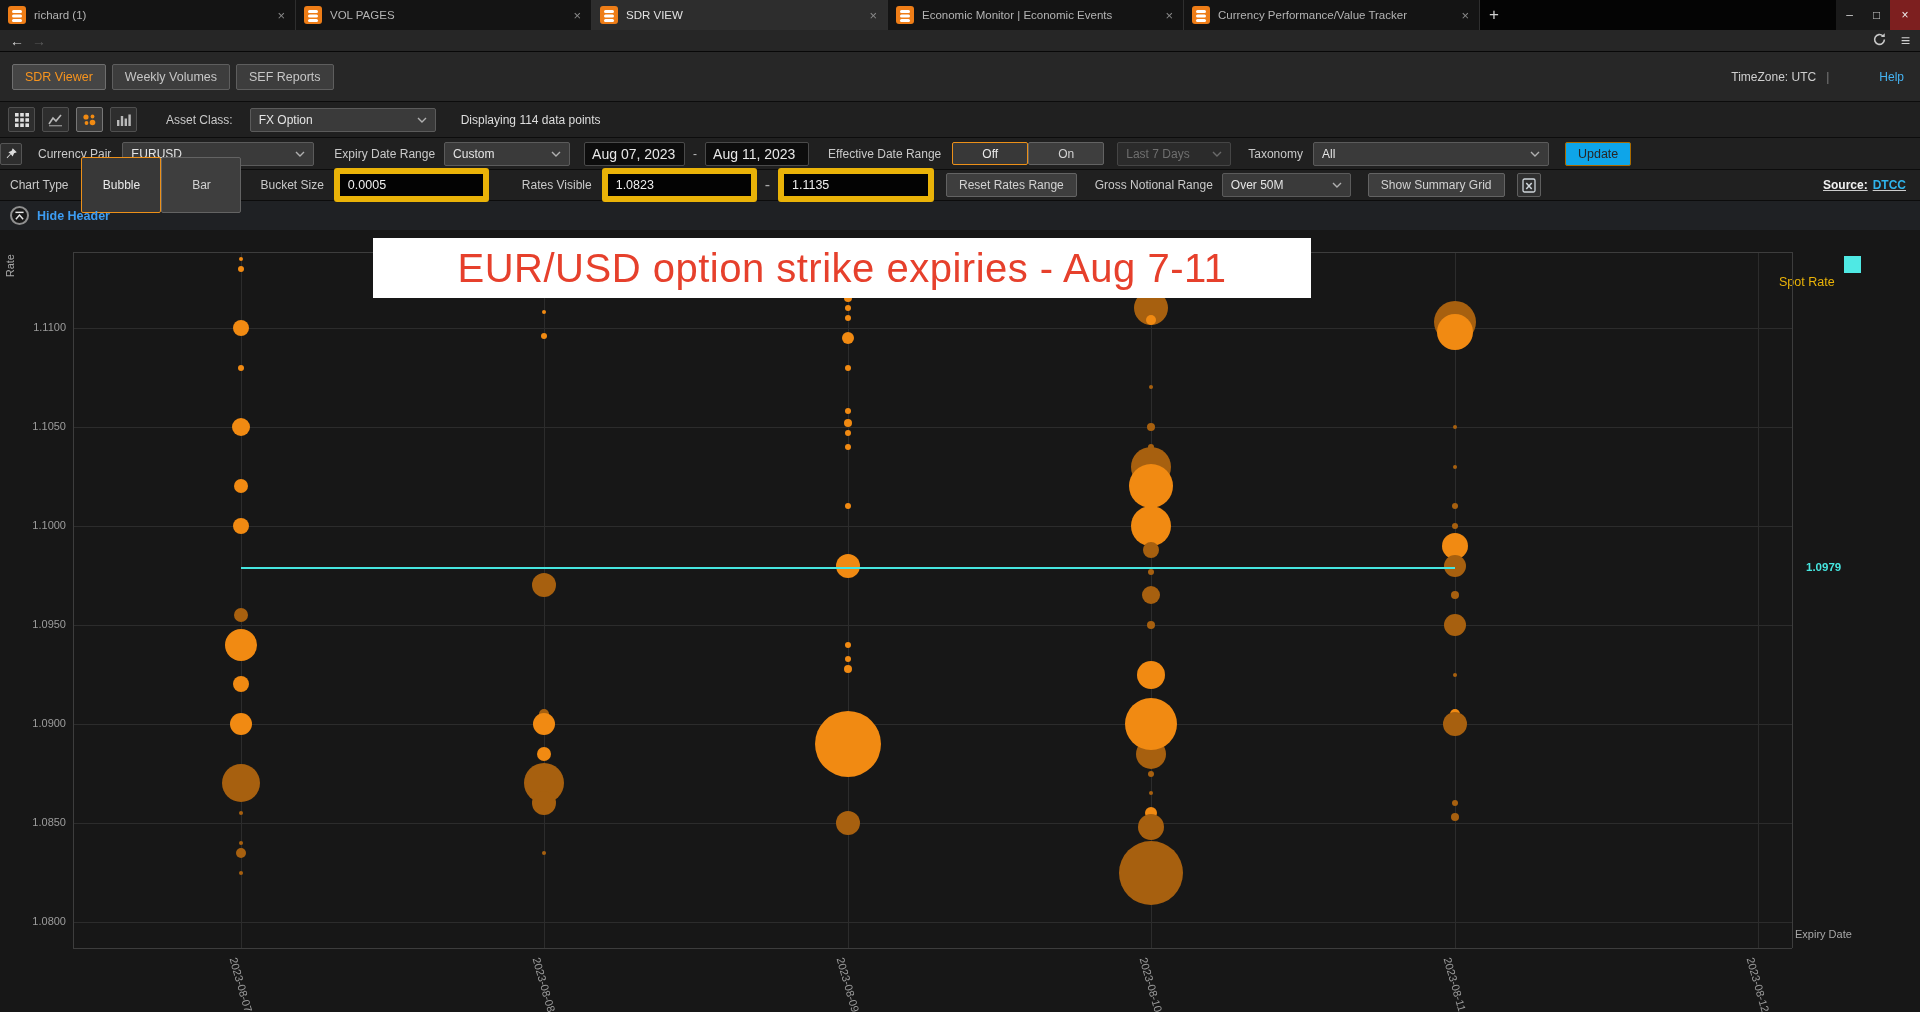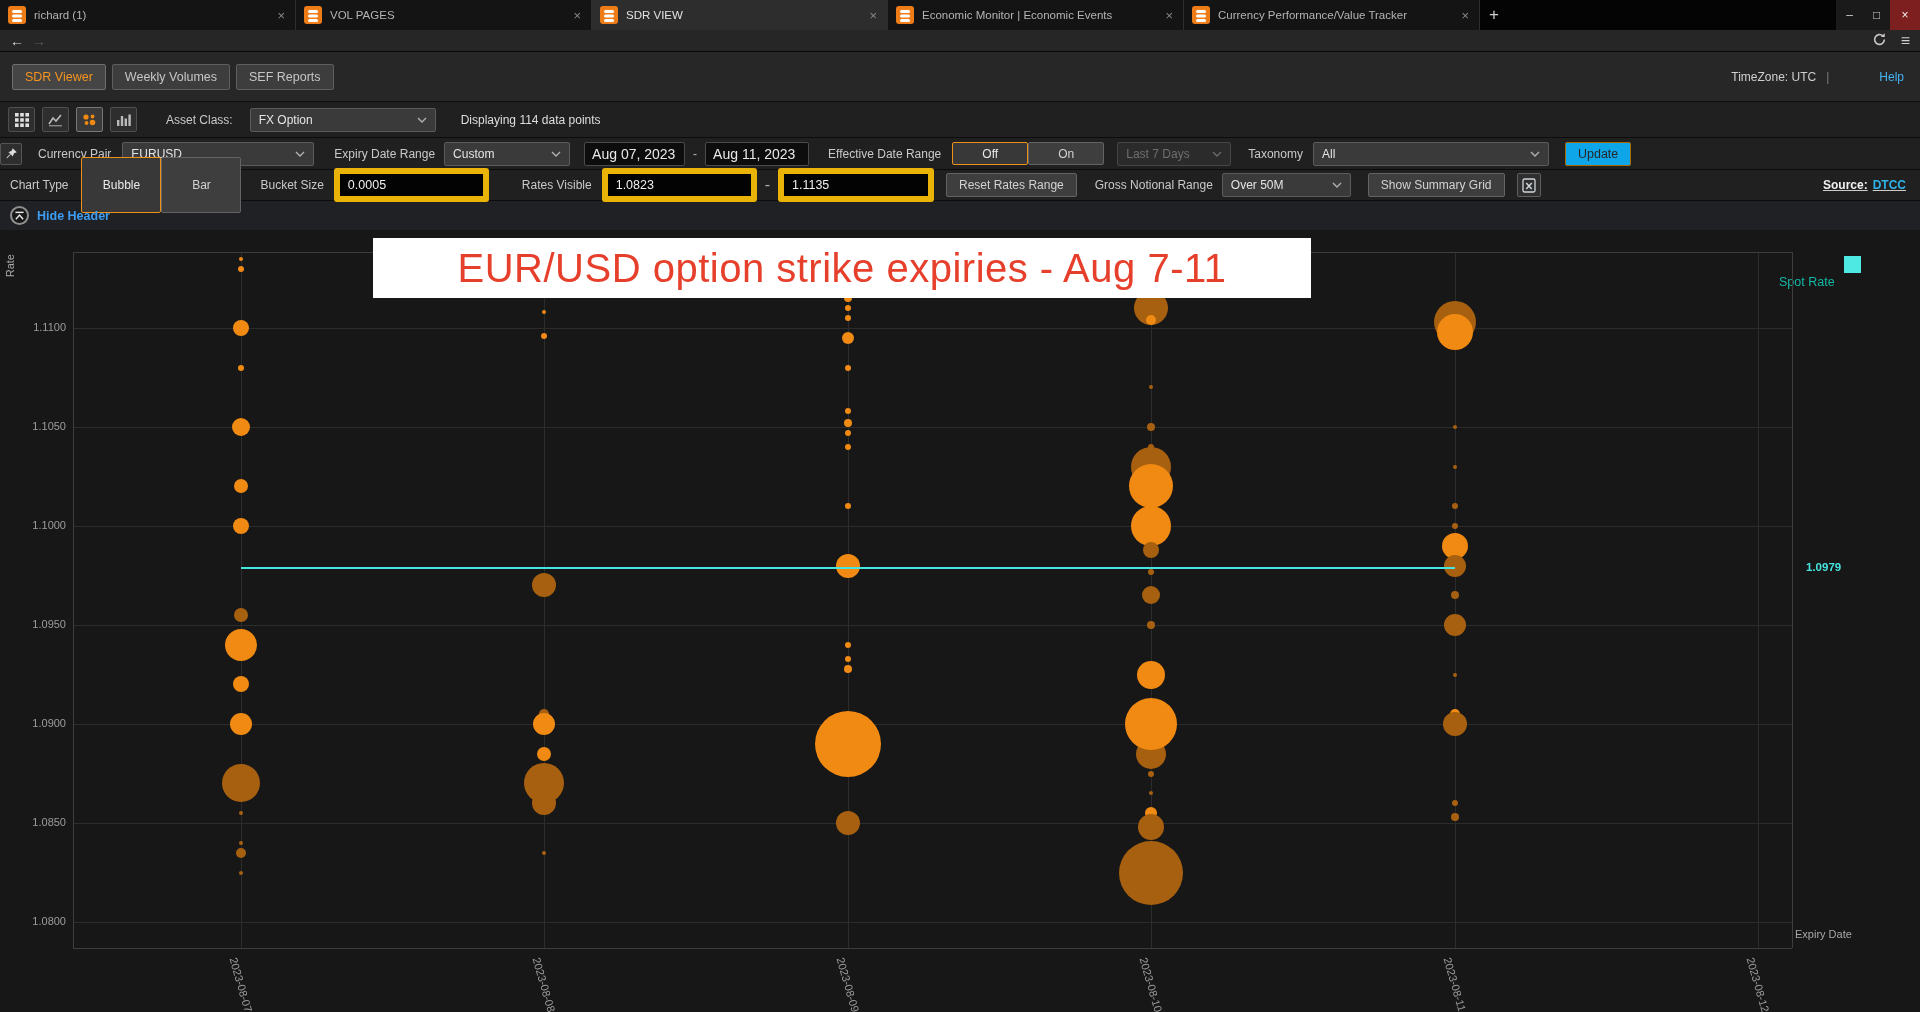--- a/index.html
+++ b/index.html
@@ -111,21 +111,21 @@
   #chart { position:absolute; top:230px; left:0; width:1920px; height:782px; background:#171717; }
   .pline { position:absolute; background:#2c2c2c; }
   .pborder { position:absolute; background:#3d3d3d; }
   .ytick { position:absolute; left:18px; width:48px; text-align:right; font-size:11px; color:#9c9c9c; }
   .xtick { position:absolute; font-size:11px; color:#9c9c9c; transform:rotate(74deg); transform-origin:left top; white-space:nowrap; }
   .bubble { position:absolute; border-radius:50%; }
   .ylab { position:absolute; left:4px; top:24px; writing-mode:vertical-rl; transform:rotate(180deg);
     font-size:11px; color:#a8a8a8; }
   .xlab { position:absolute; left:1795px; top:698px; font-size:11px; color:#a8a8a8; }
   .legend { position:absolute; top:10px; left:1779px; display:flex; align-items:center; gap:9px; }
-  .legend .ltxt { font-size:12.5px; color:#14b8a6;margin-top:35px; }
+  .legend .ltxt { font-size:12.5px; color:#eab308;margin-top:35px; }
   .swatch { width:17px; height:17px; background:#4fe9e4; }
   .spotline { position:absolute; height:2px; background:#46e6e0; }
   .spotlabel { position:absolute; left:1806px; font-size:11.5px; font-weight:bold; color:#46e6e0; }
   .banner { position:absolute; left:373px; top:8px; width:938px; height:60px; background:#ffffff;
     display:flex; align-items:center; justify-content:center; }
   .banner .btxt { font-size:40px; color:#e6402c; white-space:nowrap; letter-spacing:0.5px; }
 </style>
 </head>
 <body>
 

